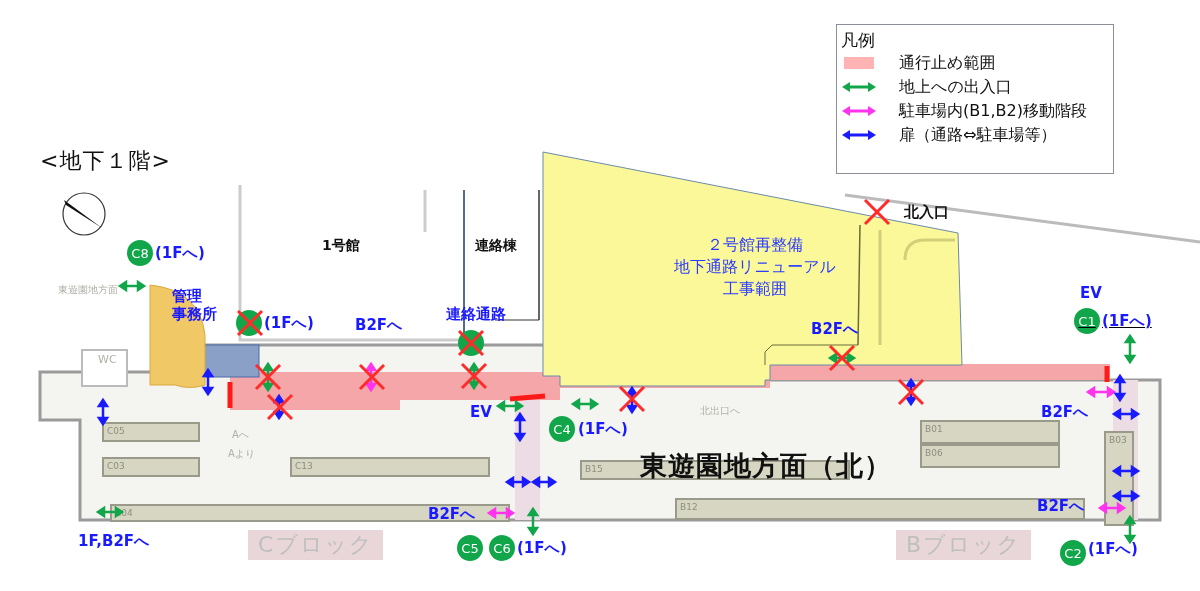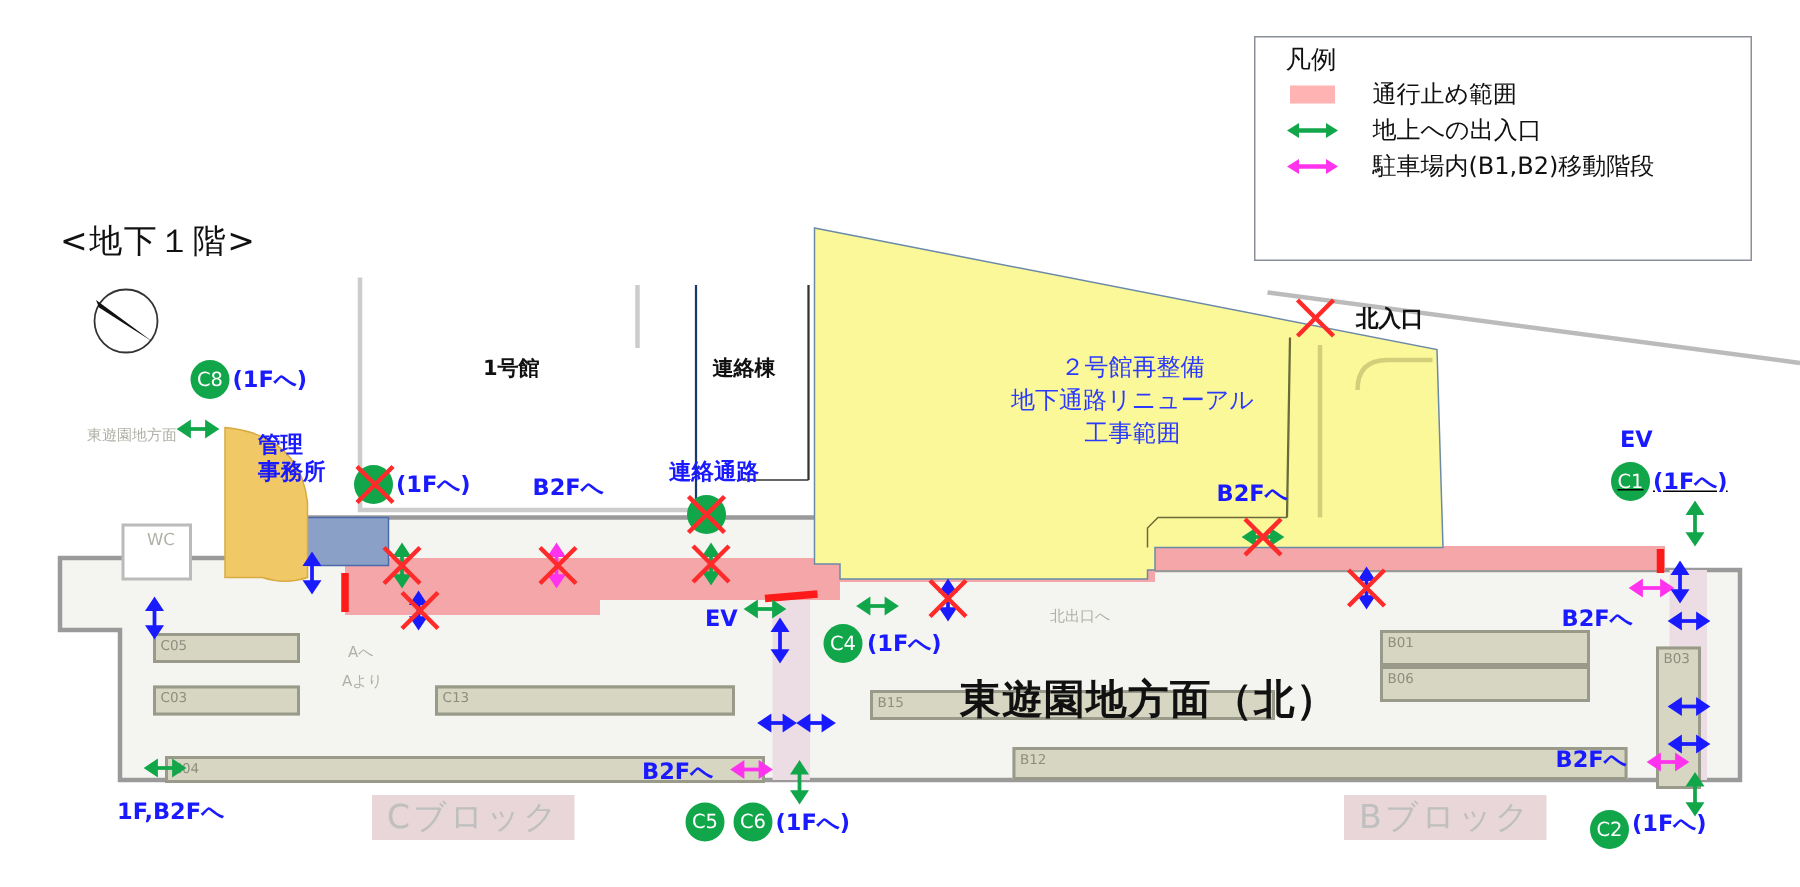--- a/index.html
+++ b/index.html
@@ -1,19 +1,19 @@
 <!DOCTYPE html>
 <html><head>
 <meta charset="utf-8">
 <style>
   html,body{margin:0;padding:0;}
   body{width:1200px;height:591px;background:#ffffff;position:relative;overflow:hidden;font-family:"DejaVu Sans","Liberation Sans",sans-serif;}
   .abs{position:absolute;}
   .title{left:40px;top:146px;font-size:22px;color:#111;letter-spacing:1px;}
-  .legend{left:836px;top:24px;width:332px;height:150px;border:1px solid #8a8f99;background:#fff;box-sizing:border-box;padding:4px 20px;}
+  .legend{left:836px;top:24px;width:278px;height:150px;border:1px solid #8a8f99;background:#fff;box-sizing:border-box;padding:4px 4px;}
   .legend .lh{font-size:17px;color:#111;line-height:22px;}
   .legend .row{display:flex;align-items:center;height:24px;font-size:16px;color:#111;}
   .legend .sw{width:36px;height:14px;margin-right:22px;display:flex;align-items:center;justify-content:center;}
   .legend .pink{background:#ffb3b3;width:30px;height:12px;}
   .lbl-blue{color:#1a1aff;font-weight:bold;font-size:15px;white-space:nowrap;}
   .lbl-black{color:#111;font-weight:bold;font-size:14px;white-space:nowrap;}
   .badge{width:26px;height:26px;border-radius:50%;background:#12a64a;color:#fff;font-size:13px;display:flex;align-items:center;justify-content:center;}
   .cell{position:absolute;background:#d6d6c2;border:2px solid #9a9a8a;box-sizing:border-box;color:#8e8e80;font-size:9px;padding:2px 3px;}
   .gray-text{color:#b0b0a8;font-size:10px;position:absolute;white-space:nowrap;}
   .block-label{position:absolute;background:#e8d6d8;color:#bfbfbf;font-size:22px;padding:0 10px;letter-spacing:2px;}
@@ -44,20 +44,30 @@
   </div>
   <div class="row">
     <span class="sw">
       <svg width="34" height="12">
           <line x1="5" y1="6" x2="29" y2="6" stroke="#ff33ee" stroke-width="3"></line>
           <polygon points="0,6 8,1 8,11" fill="#ff33ee"></polygon>
           <polygon points="34,6 26,1 26,11" fill="#ff33ee"></polygon>
         </svg>
     </span>
     <span>駐車場内(B1,B2)移動階段</span>
+  </div>
+  <div class="row">
+    <span class="sw">
+      <svg width="34" height="12">
+          <line x1="5" y1="6" x2="29" y2="6" stroke="#1a1aff" stroke-width="3"></line>
+          <polygon points="0,6 8,1 8,11" fill="#1a1aff"></polygon>
+          <polygon points="34,6 26,1 26,11" fill="#1a1aff"></polygon>
+        </svg>
+    </span>
+    <span>扉（通路⇔駐車場等）</span>
   </div>
 </div>
 
 <svg class="ov" width="1200" height="591">
 
   <polygon points="40,372 200,372 200,345 590,345 590,360 770,360 770,380 1160,380 1160,520 80,520 80,420 40,420" fill="#f4f4f0" stroke="#9a9a9a" stroke-width="3"></polygon>
 
   <polyline points="240,185 240,340 460,340" fill="none" stroke="#ccc" stroke-width="3"></polyline>
   <line x1="464" y1="190" x2="464" y2="350" stroke="#1a3a6a" stroke-width="1.5"></line>
   <line x1="539" y1="190" x2="539" y2="320" stroke="#333" stroke-width="1.5"></line>

